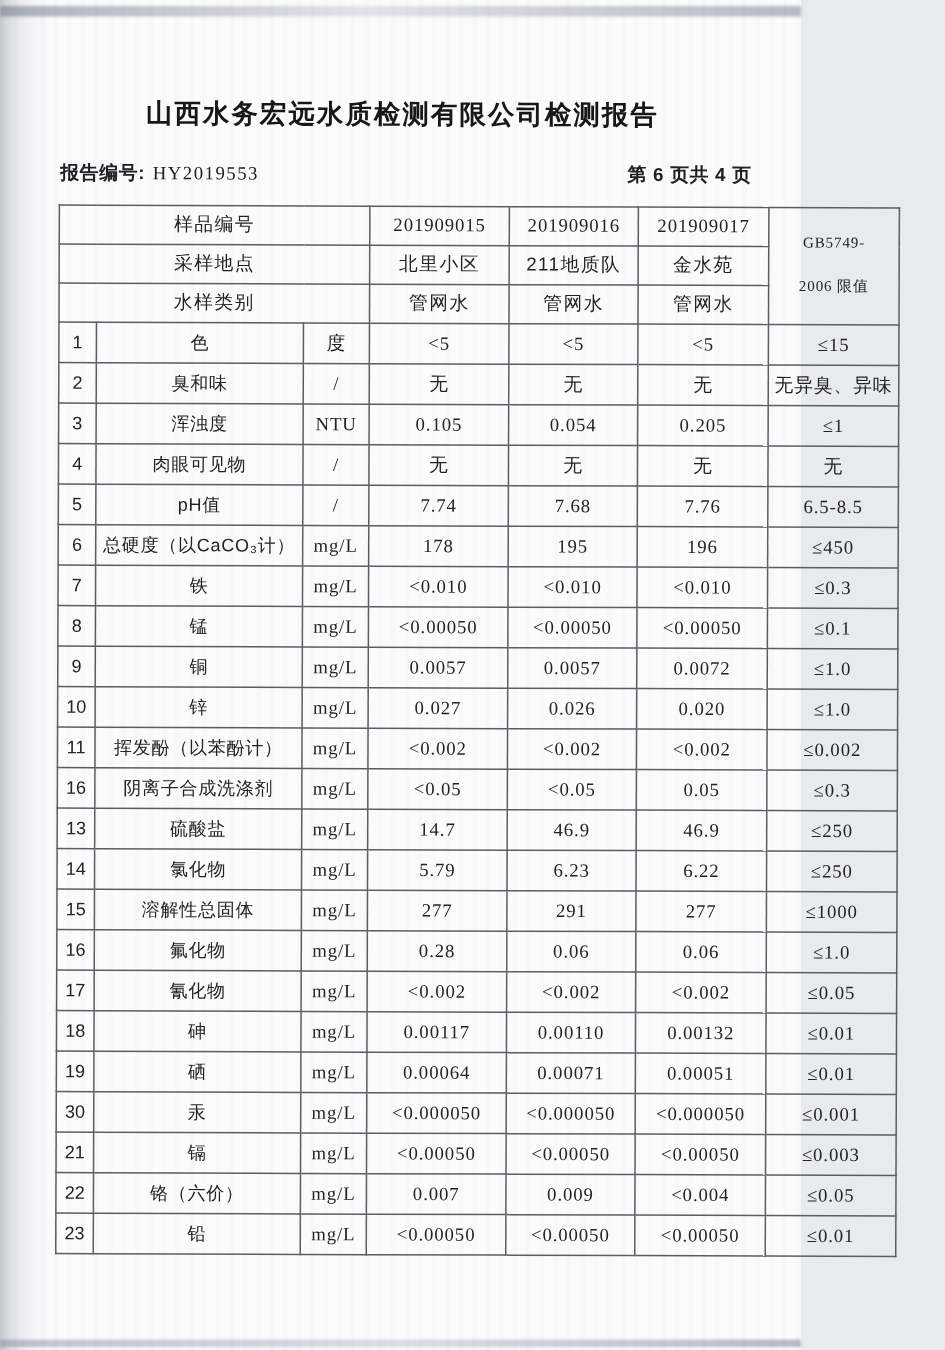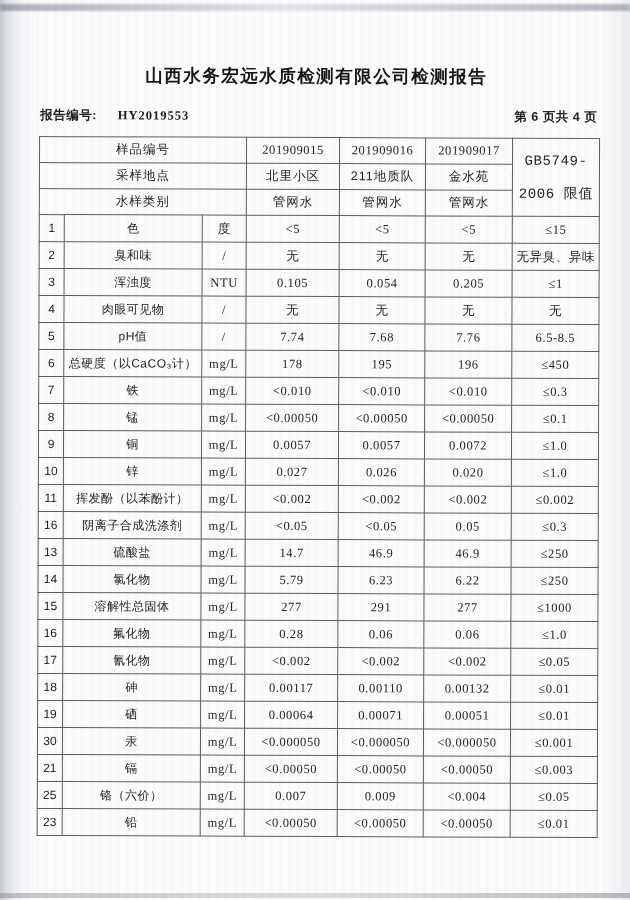--- a/index.html
+++ b/index.html
@@ -2,21 +2,21 @@
 <html><head>
 <meta charset="utf-8">
 <style>
   html,body{margin:0;padding:0;}
   body{
     width:630px;height:900px;overflow:hidden;
     background:#e9eaee;
     font-family:"Liberation Sans","DejaVu Sans",sans-serif;
   }
   .scan{
-    position:relative;width:630px;height:900px;
+    position:relative;width:534px;height:900px;
     background:
       repeating-linear-gradient(90deg, rgba(90,95,115,0.018) 0 3px, rgba(0,0,0,0) 3px 9px),
       linear-gradient(to right, #c7c9d0 0px, #e3e4e9 9px, #f4f4f7 20px, #fbfbfc 34px, #fbfbfc 600px, #f2f2f5 622px, #e9eaee 630px),
       #fbfbfc;
     color:#222;
   }
   .scan::before{
     content:"";position:absolute;left:0;top:4px;right:0;height:7px;
     background:linear-gradient(to right, rgba(110,115,130,.55), rgba(150,155,170,.25) 45%, rgba(115,120,135,.50));
     filter:blur(1px);
@@ -31,43 +31,43 @@
   .title{
     position:absolute;top:64px;left:0;width:100%;
     margin:0;text-align:center;
     font-size:17.5px;font-weight:bold;letter-spacing:1.5px;color:#17171a;
   }
   .meta{
     position:absolute;left:39px;right:34px;top:108px;
     display:flex;justify-content:space-between;align-items:baseline;
     font-size:12.5px;font-weight:bold;color:#202024;letter-spacing:.5px;
   }
-  .meta .serif{font-family:"Liberation Serif","DejaVu Serif",serif;font-weight:bold;margin-left:21px;letter-spacing:1px;}
+  .meta .serif{font-family:"Liberation Serif","DejaVu Serif",serif;font-weight:normal;margin-left:5px;letter-spacing:1px;}
 
   table.report{
     position:absolute;left:38px;top:137px;width:560px;
     border-collapse:collapse;table-layout:fixed;
     font-size:12px;
   }
   table.report td{
     border:1px solid #5b5d63;
     padding:0 2px;text-align:center;vertical-align:middle;
     color:#232326;overflow:hidden;white-space:nowrap;
   }
   tr.hr td{height:25px;font-size:12.5px;letter-spacing:1px;}
   tr.dr td{height:26px;}
   td.name{text-align:left;padding-left:9px;letter-spacing:.5px;}
   td.serifv, tr.hr td.serifv{
     font-family:"Liberation Serif","DejaVu Serif",serif;
     letter-spacing:.6px;font-size:12.5px;
   }
   td.limit-head{vertical-align:middle;}
   .limit-head .l1,.limit-head .l2{
-    font-family:Liberation Mono, monospace;
-    font-size:14px;letter-spacing:.6px;
+    font-family:Liberation Serif, serif;
+    font-size:10px;letter-spacing:.6px;
   }
   .limit-head .l1{margin-bottom:16px;}
 </style>
 </head>
 <body>
 
 <div class="scan">
   <div class="content">
 
     <h1 class="title">山西水务宏远水质检测有限公司检测报告</h1>
@@ -317,21 +317,21 @@
             <td>21</td>
             <td class="name">镉</td>
             <td class="serifv">mg/L</td>
             <td class="serifv">&lt;0.00050</td>
             <td class="serifv">&lt;0.00050</td>
             <td class="serifv">&lt;0.00050</td>
             <td class="serifv">≤0.003</td>
           </tr>
 
           <tr class="dr">
-            <td>25</td>
+            <td>22</td>
             <td class="name">铬（六价）</td>
             <td class="serifv">mg/L</td>
             <td class="serifv">0.007</td>
             <td class="serifv">0.009</td>
             <td class="serifv">&lt;0.004</td>
             <td class="serifv">≤0.05</td>
           </tr>
 
           <tr class="dr">
             <td>23</td>

